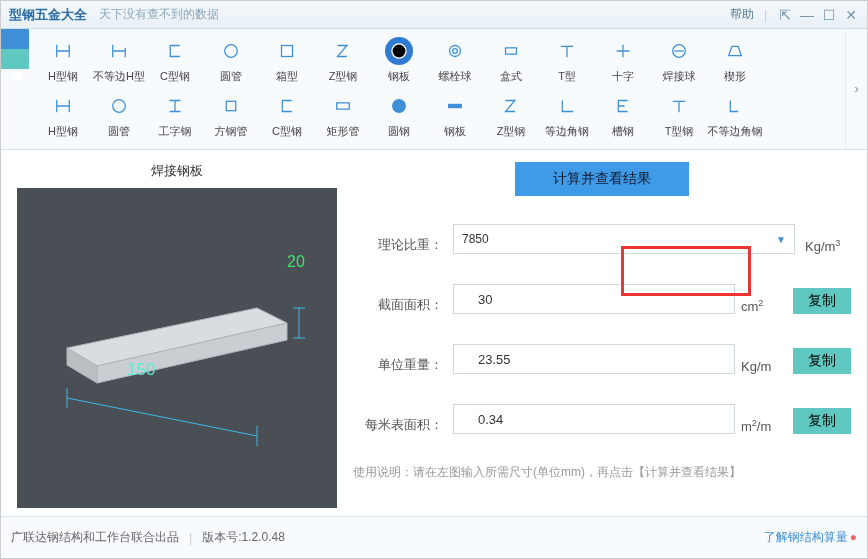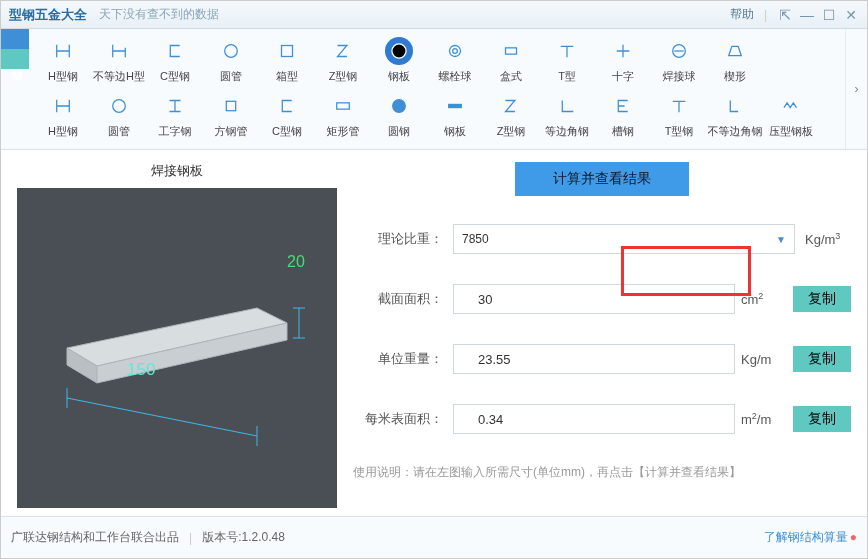--- a/index.html
+++ b/index.html
@@ -24,21 +24,21 @@
 .icon { width:28px;height:28px; border-radius:50%; display:flex;align-items:center;justify-content:center; }
 .icon svg { stroke:#3f8fd6; fill:none; stroke-width:1.6;}
 .ilabel { font-size:11px; color:#444; white-space:nowrap;}
 .scroll-right { width:22px; display:flex;align-items:center;justify-content:center; color:#888; cursor:pointer; border-left:1px solid #e3ecf2;}
 .content { display:flex; padding: 12px 16px 0 16px; gap: 16px; }
 .left { width: 320px; }
 .ltitle { text-align:center; color:#333; font-size:13px; margin-bottom:8px;}
 .canvas { width:320px; height:320px; background:#4a4f55; position:relative; }
 .calc-btn { background:#3f9be8; color:#0f172a; border:none; padding:8px 38px; font-size:14px; cursor:pointer; display:block; margin: 0 auto 28px;}
 .right { flex:1; padding-top: 0px;}
-.frow { display:flex; align-items:center; margin-bottom: 30px; }
+.frow { display:flex; align-items:flex-end; margin-bottom: 30px; }
 .flabel { width:90px; text-align:right; color:#555; font-size:13px;}
 .finput { flex:1; height:30px; border:1px solid #cfd8de; padding:0 24px; font-size:13px; color:#333; margin:0 6px 0 10px;}
 .combo { flex:1; height:30px; border:1px solid #cfd8de; margin-left:10px; display:flex; align-items:center; padding:0 8px; justify-content:space-between; color:#333;}
 .combo .tri { color:#3f8fd6; font-size:10px;}
 .unit { width:46px; color:#555; font-size:13px;}
 .copy { background:#5fc8c0; color:#000000; border:none; width:58px; height:26px; font-size:14px; cursor:pointer; margin-left:6px;}
 .redbox { position:absolute; border:3px solid #e33; }
 .note { color:#999; font-size:12px; margin-top:4px;}
 .statusbar { position:absolute; bottom:0; left:0; right:0; height:42px; border-top:1px solid #d8e2ea; background:#f7fbfd; display:flex; align-items:center; padding:0 10px; font-size:12px; color:#666; }
 .statusbar .sep { margin:0 10px; color:#ccc;}
@@ -275,28 +275,20 @@
           </div>
           <div class="ilabel">T型钢</div>
         </div>
         <div class="item">
           <div class="icon">
             <svg width="22" height="22" viewBox="0 0 28 28">
               <path d="M8 7v14h10"></path>
             </svg>
           </div>
           <div class="ilabel">不等边角钢</div>
-        </div>
-        <div class="item">
-          <div class="icon">
-            <svg width="22" height="22" viewBox="0 0 28 28">
-              <path d="M5 16l4-6 4 6 4-6 4 6"></path>
-            </svg>
-          </div>
-          <div class="ilabel">压型钢板</div>
         </div>
       </div>
   </div>
   <div class="scroll-right">›</div>
 </div>
 
 <div class="content">
   <div class="left">
     <div class="ltitle">焊接钢板</div>
     <div class="canvas">

